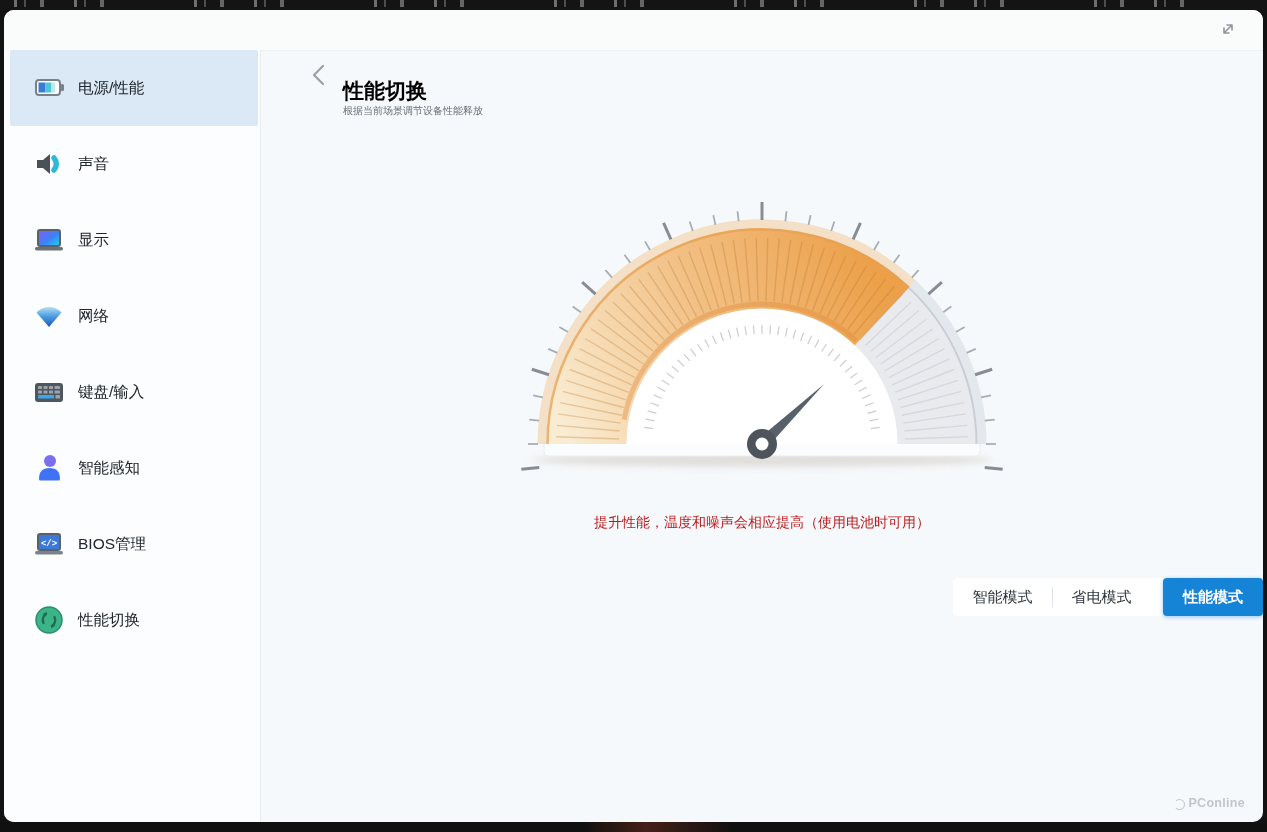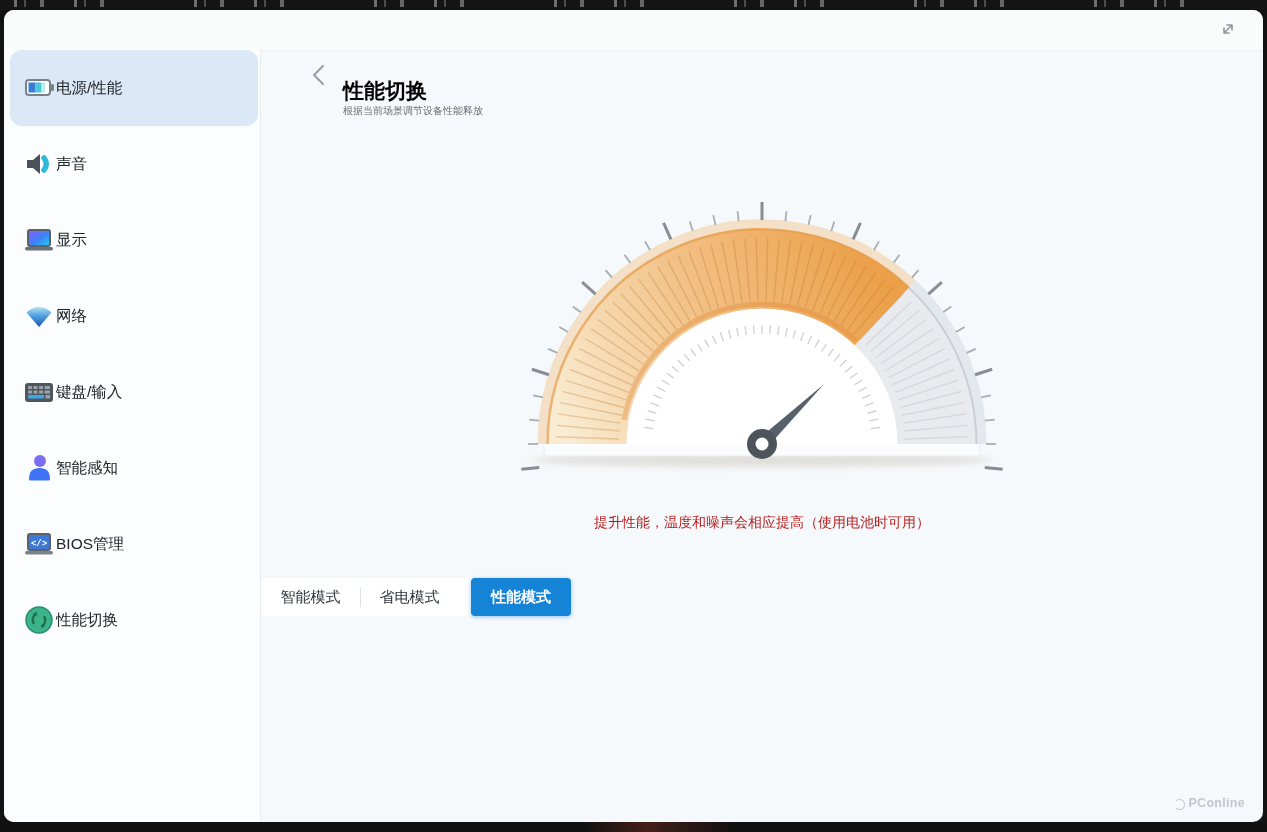--- a/index.html
+++ b/index.html
@@ -23,35 +23,35 @@
   
   .window{position:absolute;left:4px;top:10px;width:1259px;height:812px;border-radius:10px;
     background:#f6f9fc;overflow:hidden;}
   .titlebar{position:absolute;top:0;left:0;right:0;height:40px;background:#fafbfb;
     border-bottom:1px solid #eef1f3;}
   .expand-btn{position:absolute;right:24px;top:10px;width:22px;height:22px;display:flex;
     align-items:center;justify-content:center;cursor:pointer;border-radius:4px;}
   
   .sidebar{position:absolute;left:0;top:40px;bottom:0;width:256px;background:#fbfdfe;
     border-right:1px solid #e9edf0;}
-  .side-item{height:76px;margin:0 2px 0 6px;display:flex;align-items:center;gap:0;
-    padding-left:12px;border-radius:12px;cursor:pointer;}
+  .side-item{height:76px;margin:0 2px 0 6px;display:flex;align-items:center;gap:12px;
+    padding-left:22px;border-radius:2px;cursor:pointer;}
   .side-item.active{background:#dbe8f5;}
   .side-icon{width:34px;height:34px;display:flex;align-items:center;justify-content:center;flex:0 0 34px;}
   .side-label{font-size:15.5px;color:#20262c;}
   
   .main{position:absolute;left:257px;top:40px;right:0;bottom:0;}
   .back-btn{position:absolute;left:46px;top:14px;width:26px;height:26px;display:flex;
     align-items:center;justify-content:center;cursor:pointer;}
   .page-title{position:absolute;left:82px;top:11px;font-size:21px;font-weight:600;color:#000000;margin-top:16px;}
   .page-subtitle{position:absolute;left:82px;top:54px;font-size:10px;color:#686e74;}
   .gauge-wrap{position:absolute;top:151px;left:0;right:0;display:flex;justify-content:center;}
   .caption{position:absolute;top:464px;left:0;right:0;text-align:center;
     font-size:14px;color:#b91c1c;}
-  .modes{position:absolute;top:528px;left:0;right:0;display:flex;justify-content:flex-start;}
+  .modes{position:absolute;top:528px;left:0;right:0;display:flex;justify-content:flex-end;}
   .mode-group{display:flex;background:#ffffff;border-radius:4px;}
   .mode-btn{width:99px;height:38px;border:none;background:transparent;font-size:15px;
     color:#2f353b;cursor:pointer;font-family:inherit;display:flex;align-items:center;
     justify-content:center;position:relative;}
   .mode-btn + .mode-btn::before{content:"";position:absolute;left:0;top:9px;bottom:9px;
     width:1px;background:#dfe3e7;}
   .mode-btn.selected{width:100px;background:#1583d6;color:#ffffff;font-weight:700;
     border-radius:4px;box-shadow:0 1px 4px rgba(21,131,214,.45);margin-left:12px;}
   .mode-btn.selected::before{display:none;}
   .watermark{position:absolute;right:18px;bottom:12px;display:flex;align-items:flex-end;gap:3px;

